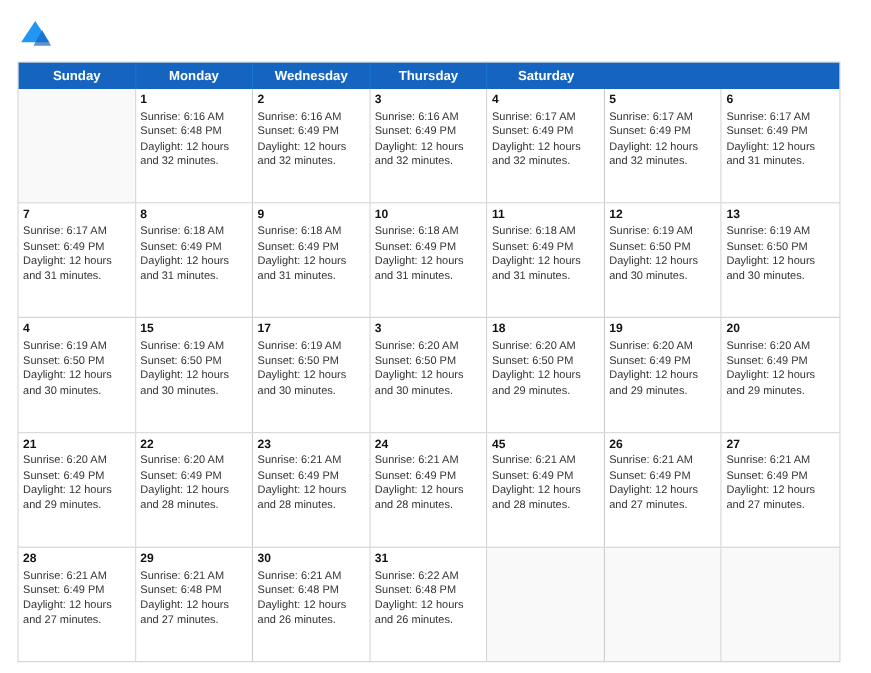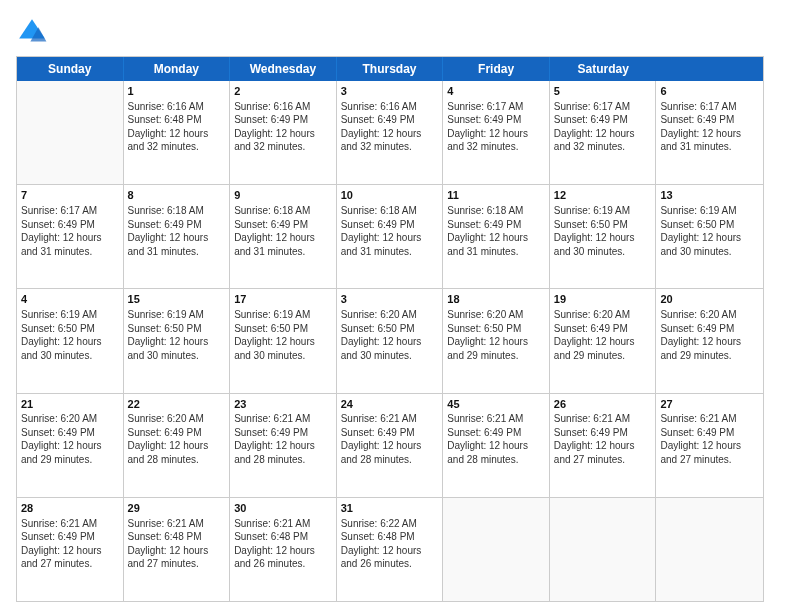--- a/index.html
+++ b/index.html
@@ -130,21 +130,20 @@
       <div class="location"></div>
     </div>
   </div>
 
   <div class="calendar">
     <div class="cal-header">
     <div class="cal-header-cell">Sunday</div>
         <div class="cal-header-cell">Monday</div>
         <div class="cal-header-cell">Wednesday</div>
         <div class="cal-header-cell">Thursday</div>
-        <div class="cal-header-cell">Friday</div>
         <div class="cal-header-cell">Saturday</div>
       </div>
     <div class="cal-body">
     <div class="cal-row">
           <div class="cal-cell empty"></div>
           <div class="cal-cell">
             <span class="day-num">1</span>
             <div class="cell-info" style="white-space: pre-line;">Sunrise: 6:16 AM
 Sunset: 6:48 PM
 Daylight: 12 hours

